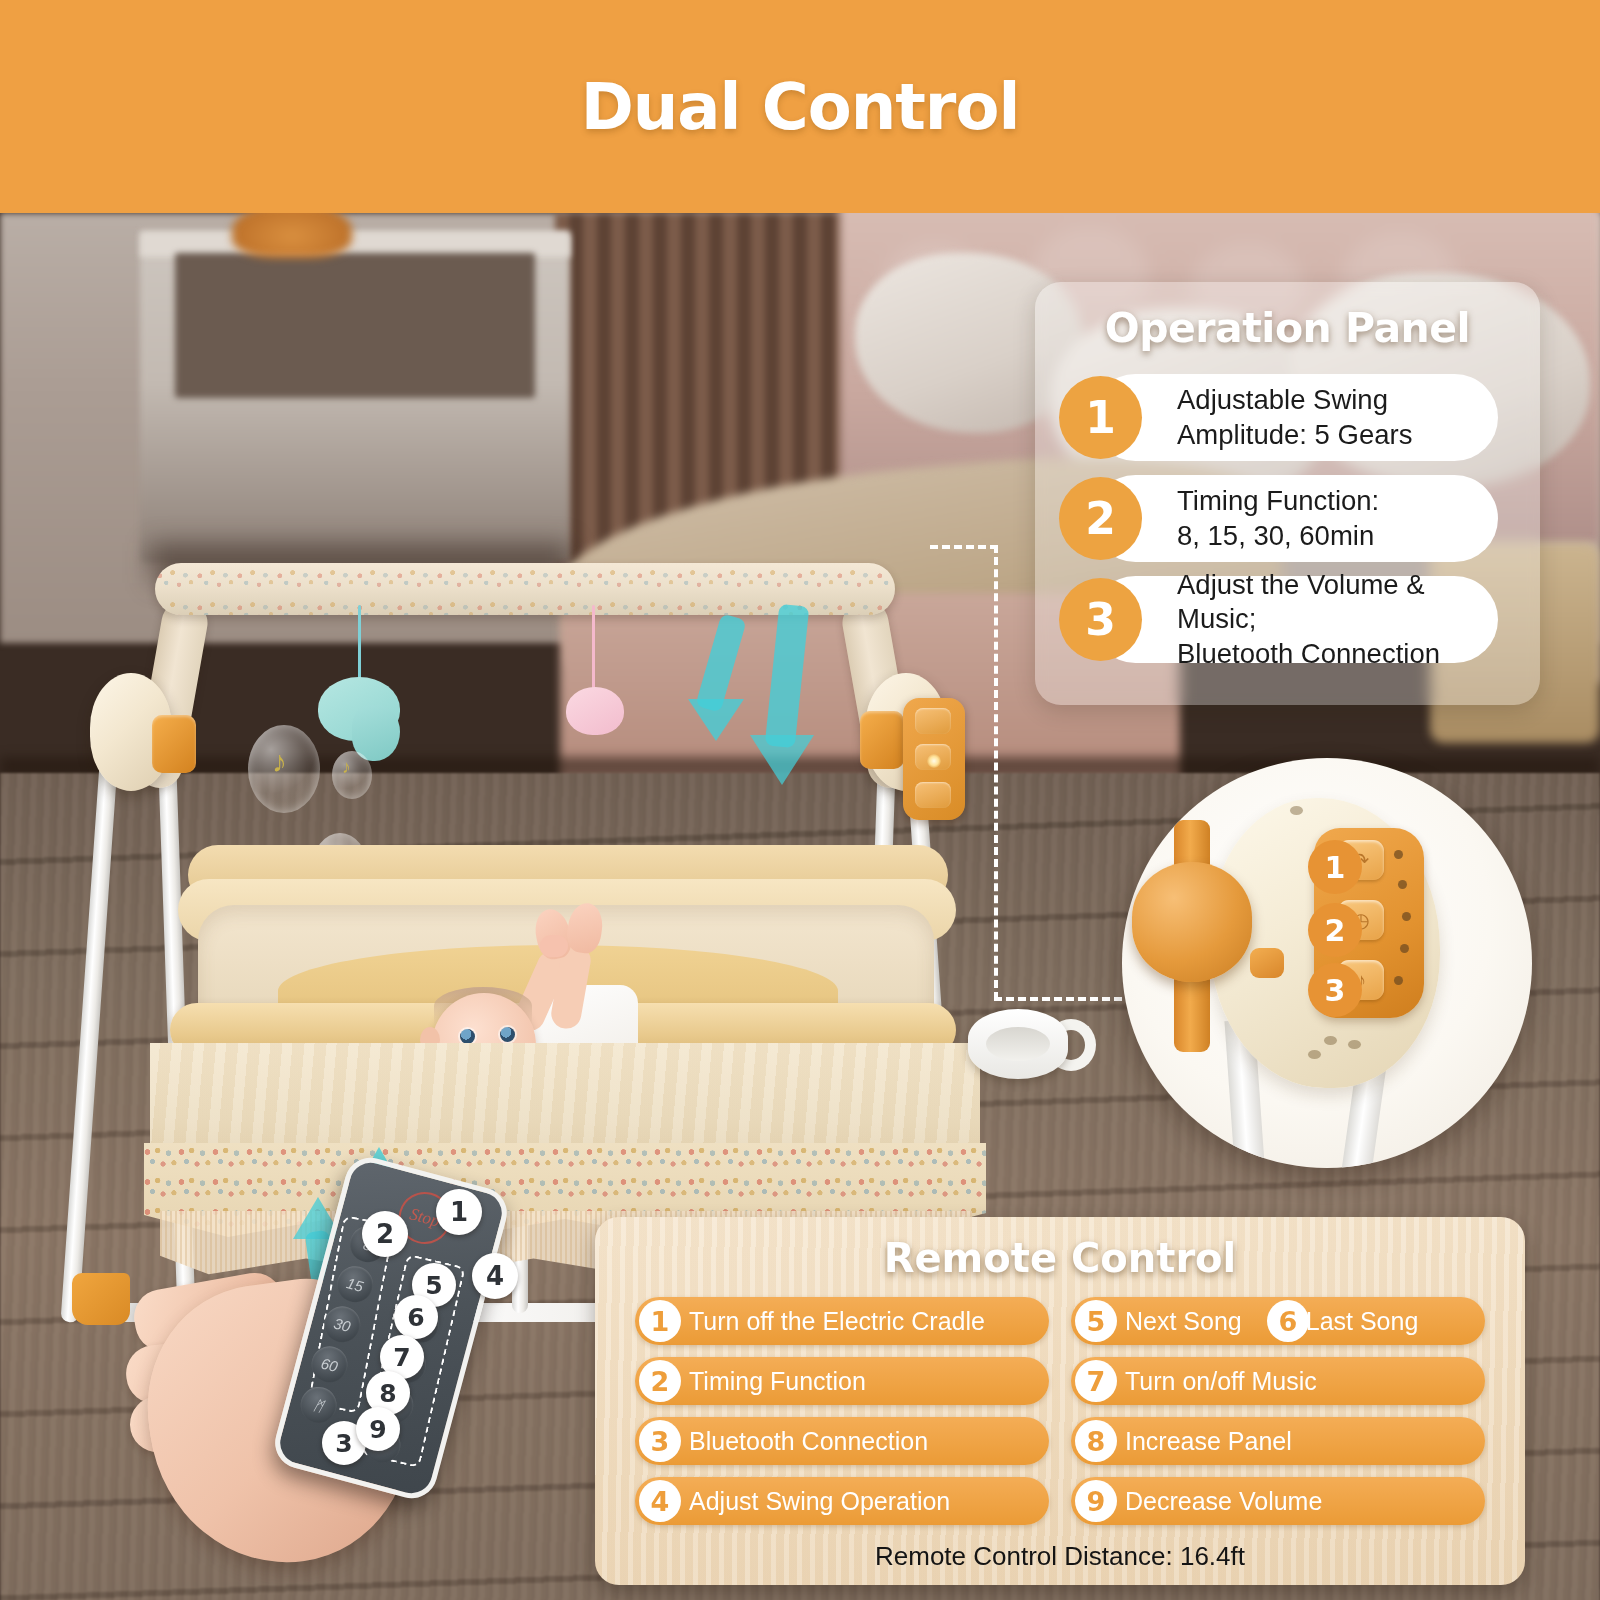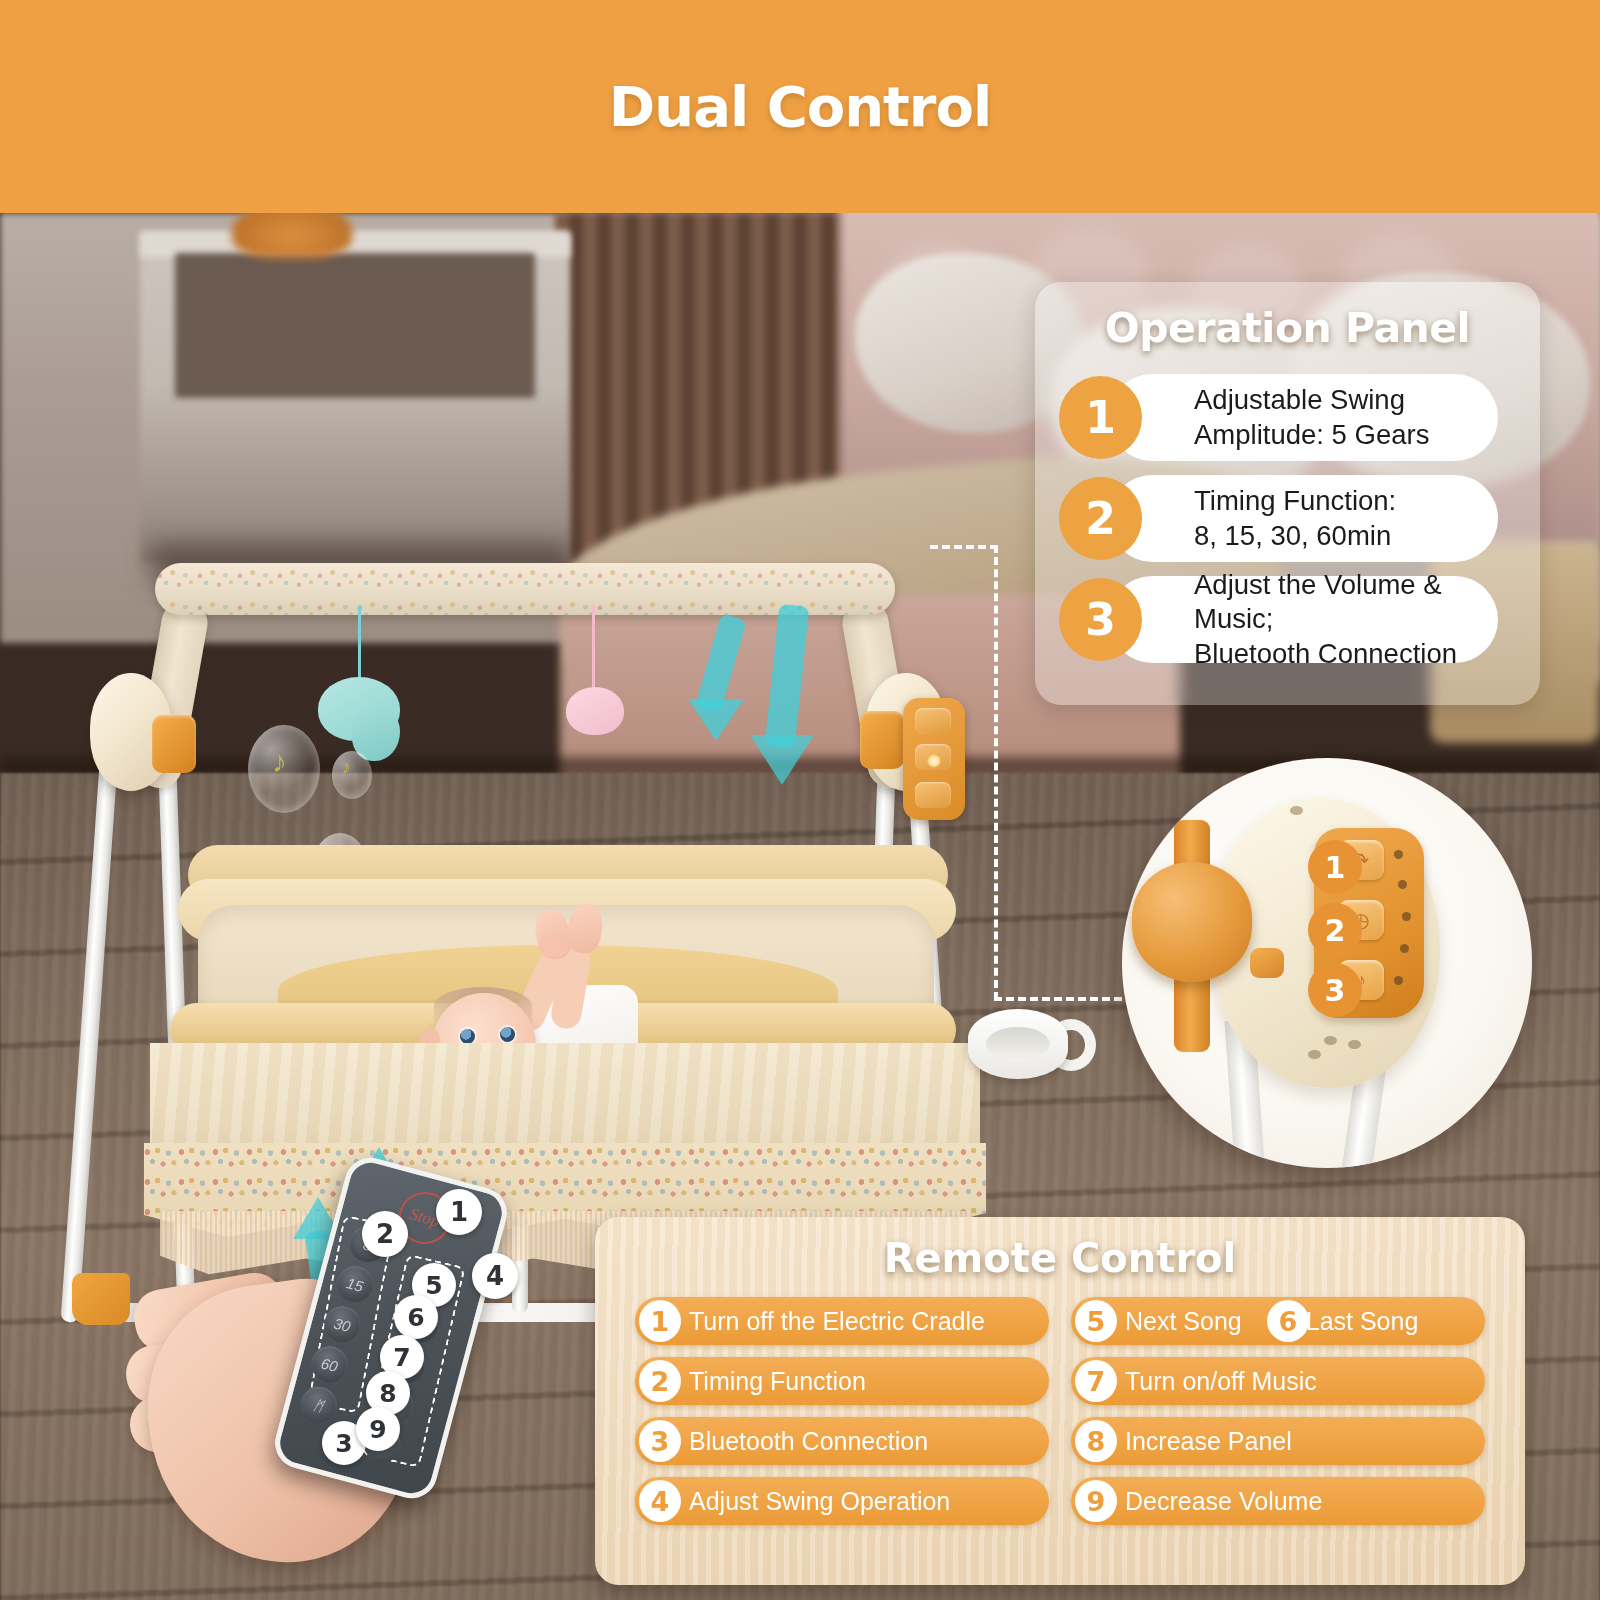--- a/index.html
+++ b/index.html
@@ -14,21 +14,21 @@
   
   #stage { position:absolute; inset:0; width:1600px; height:1600px; overflow:hidden; }
 
   
   .header-banner{
     position:absolute; left:0; top:0; width:1600px; height:213px;
     background:#efa043;
     display:flex; align-items:center; justify-content:center;
   }
   .header-title{
-    color:#ffffff; font-size:56px; font-weight:bold; letter-spacing:-1px;
+    color:#ffffff; font-size:64px; font-weight:bold; letter-spacing:-1px;
     text-shadow:0 3px 6px rgba(120,70,10,.30);
     font-family:"DejaVu Sans", sans-serif;
   }
 
   
   .scene{ position:absolute; left:0; top:213px; width:1600px; height:1387px; overflow:hidden; }
 
   
   .bg-room{ position:absolute; inset:0; }
   .bg-wall{ position:absolute; left:0; top:0; width:1600px; height:430px;
@@ -223,21 +223,21 @@
     padding:22px 24px 18px 24px;
   }
   .op-title{
     text-align:center; color:#ffffff; font-size:41px; font-weight:bold;
     font-family:"DejaVu Sans", sans-serif; letter-spacing:-.5px;
     text-shadow:0 3px 7px rgba(80,50,20,.5);
     margin-bottom:22px;
   }
   .op-row{ position:relative; height:87px; margin-bottom:14px; }
   .op-pill{
-    position:absolute; left:50px; top:0; right:18px; height:87px;
+    position:absolute; left:33px; top:0; right:18px; height:87px;
     background:#ffffff; border-radius:44px;
     display:flex; align-items:center;
     padding-left:85px; padding-right:18px;
   }
   .op-badge{
     position:absolute; left:0; top:2px; width:83px; height:83px; border-radius:50%;
     background:#eda341; color:#ffffff; font-size:44px; font-weight:bold;
     display:flex; align-items:center; justify-content:center;
     font-family:"DejaVu Sans", sans-serif; z-index:2;
   }
@@ -650,16 +650,17 @@
             <span class="rc-num">8</span>
             <span class="rc-label">Increase Panel</span>
           </div>
           <div class="rc-pill">
             <span class="rc-num">9</span>
             <span class="rc-label">Decrease Volume</span>
           </div>
         </div>
       </div>
 
+      <div class="rc-distance">Remote Control Distance: 16.4ft</div>
     </div>
 
   </div>
 </div>
 
 </body></html>

